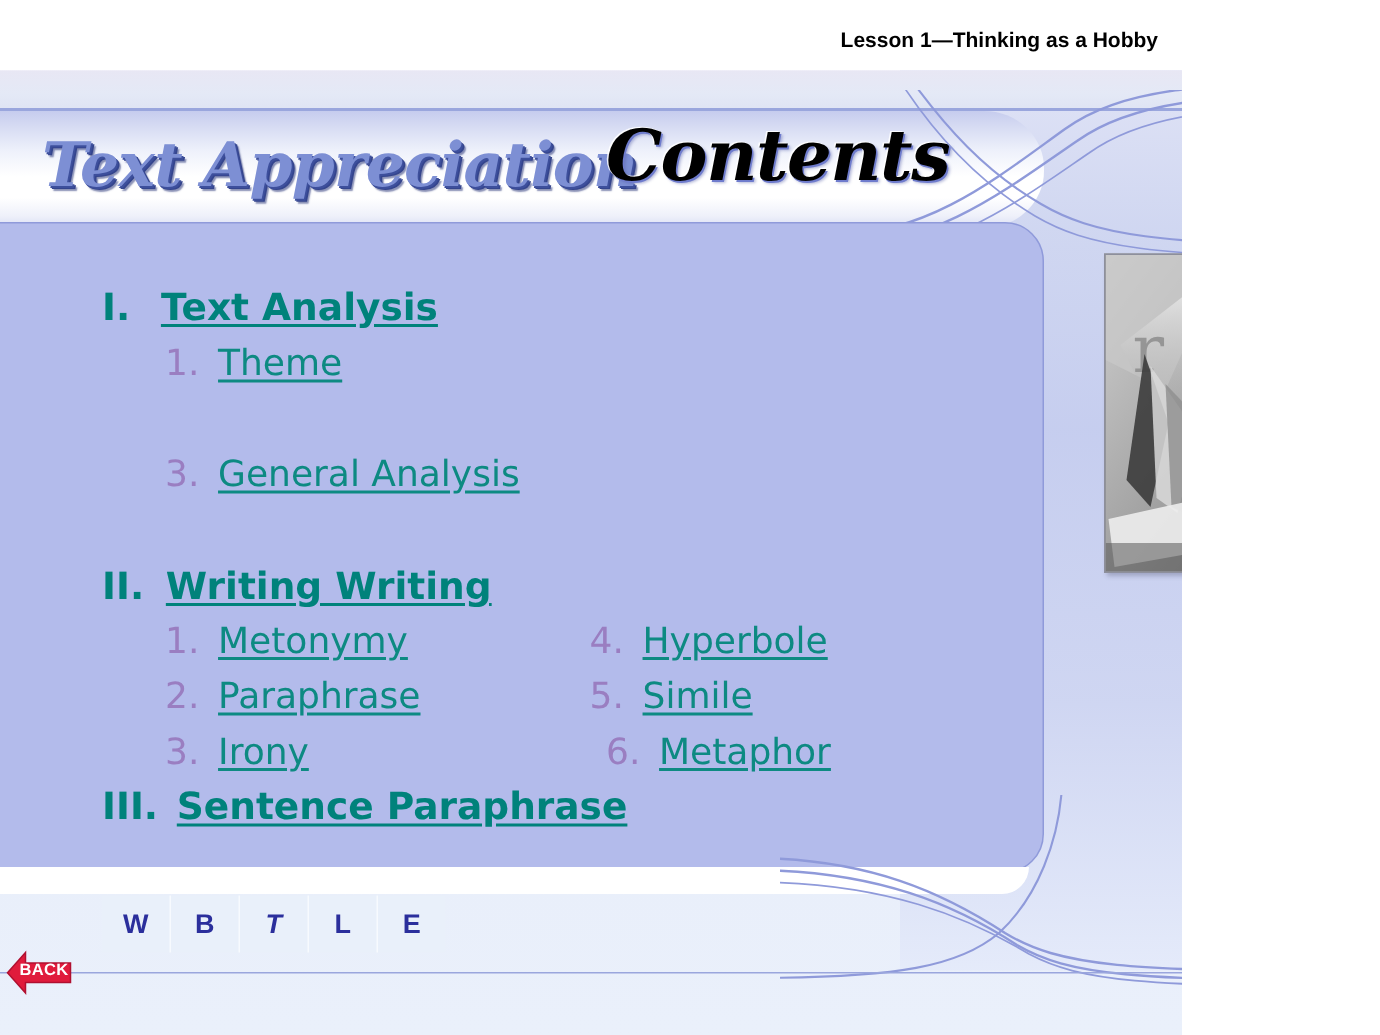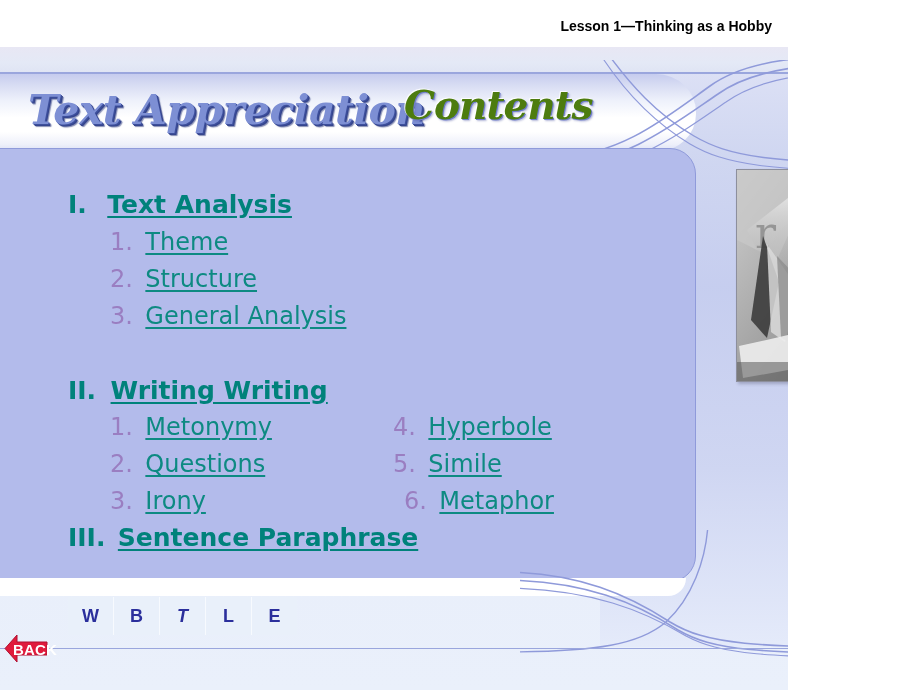--- a/index.html
+++ b/index.html
@@ -82,23 +82,23 @@
       2px 2px 0 #35458d,
       3px 3px 1px rgba(40,52,120,.55);
   }
   .banner-subtitle {
     position: absolute;
     left: 404px; top: 74px;
     width: 260px; height: 62px;
     font-family: "DejaVu Serif", serif;
     font-style: italic;
     font-weight: 700;
-    font-size: 39px;
+    font-size: 47px;
     line-height: 62px;
-    color: #4d7c0f;
+    color: #000000;
     letter-spacing: -1px;
     white-space: nowrap;
     text-shadow:
       -1px -1px 0 rgba(255,255,255,.85),
       1px 1px 0 #6f7ccd,
       2px 2px 2px rgba(90,100,170,.45);
   }
 
   .swoosh-top {
     position: absolute;
@@ -236,21 +236,21 @@
   }
   .arrow-next {
     position: absolute;
     left: 874px; top: 630px;
     width: 44px; height: 35px;
   }
   .arrow-label {
     position: absolute;
     font-family: "Liberation Sans", sans-serif;
     font-weight: 700;
-    font-size: 15px;
+    font-size: 11px;
     color: #ffffff;
     letter-spacing: .2px;
     pointer-events: none;
   }
   .arrow-label.back { left: 13px; top: 641px; }
   .arrow-label.next { left: 916px; top: 640px; }
 
   .lesson-header {
     position: absolute;
     right: 16px; top: 18px;
@@ -300,41 +300,37 @@
 
     <div class="roman-row" style="left:68px; top:42px;">
       <span class="roman-num">I.</span>
       <span class="roman-label" style="margin-left:16px;">Text Analysis </span>
     </div>
 
     <div class="sub-row" style="left:110px; top:80px;">
       <span class="sub-num">1.</span>
       <span class="sub-label" style="margin-left:8px;">Theme</span>
     </div>
-    <div class="sub-row" style="left:110px; top:117px;">
-      <span class="sub-num">2.</span>
-      <span class="sub-label" style="margin-left:8px;">Structure</span>
-    </div>
     <div class="sub-row" style="left:110px; top:154px;">
       <span class="sub-num">3.</span>
       <span class="sub-label" style="margin-left:8px;">General Analysis</span>
     </div>
 
     <div class="roman-row" style="left:68px; top:228px;">
       <span class="roman-num">II.</span>
       <span class="roman-label" style="margin-left:10px;">Writing Writing</span>
     </div>
 
     <div class="sub-row" style="left:110px; top:265px;">
       <span class="sub-num">1.</span>
       <span class="sub-label" style="margin-left:8px;">Metonymy</span>
     </div>
     <div class="sub-row" style="left:110px; top:302px;">
       <span class="sub-num">2.</span>
-      <span class="sub-label" style="margin-left:8px;">Questions</span>
+      <span class="sub-label" style="margin-left:8px;">Paraphrase</span>
     </div>
     <div class="sub-row" style="left:110px; top:339px;">
       <span class="sub-num">3.</span>
       <span class="sub-label" style="margin-left:8px;">Irony</span>
     </div>
 
     <div class="sub-row" style="left:393px; top:265px;">
       <span class="sub-num">4.</span>
       <span class="sub-label" style="margin-left:8px;">Hyperbole</span>
     </div>

